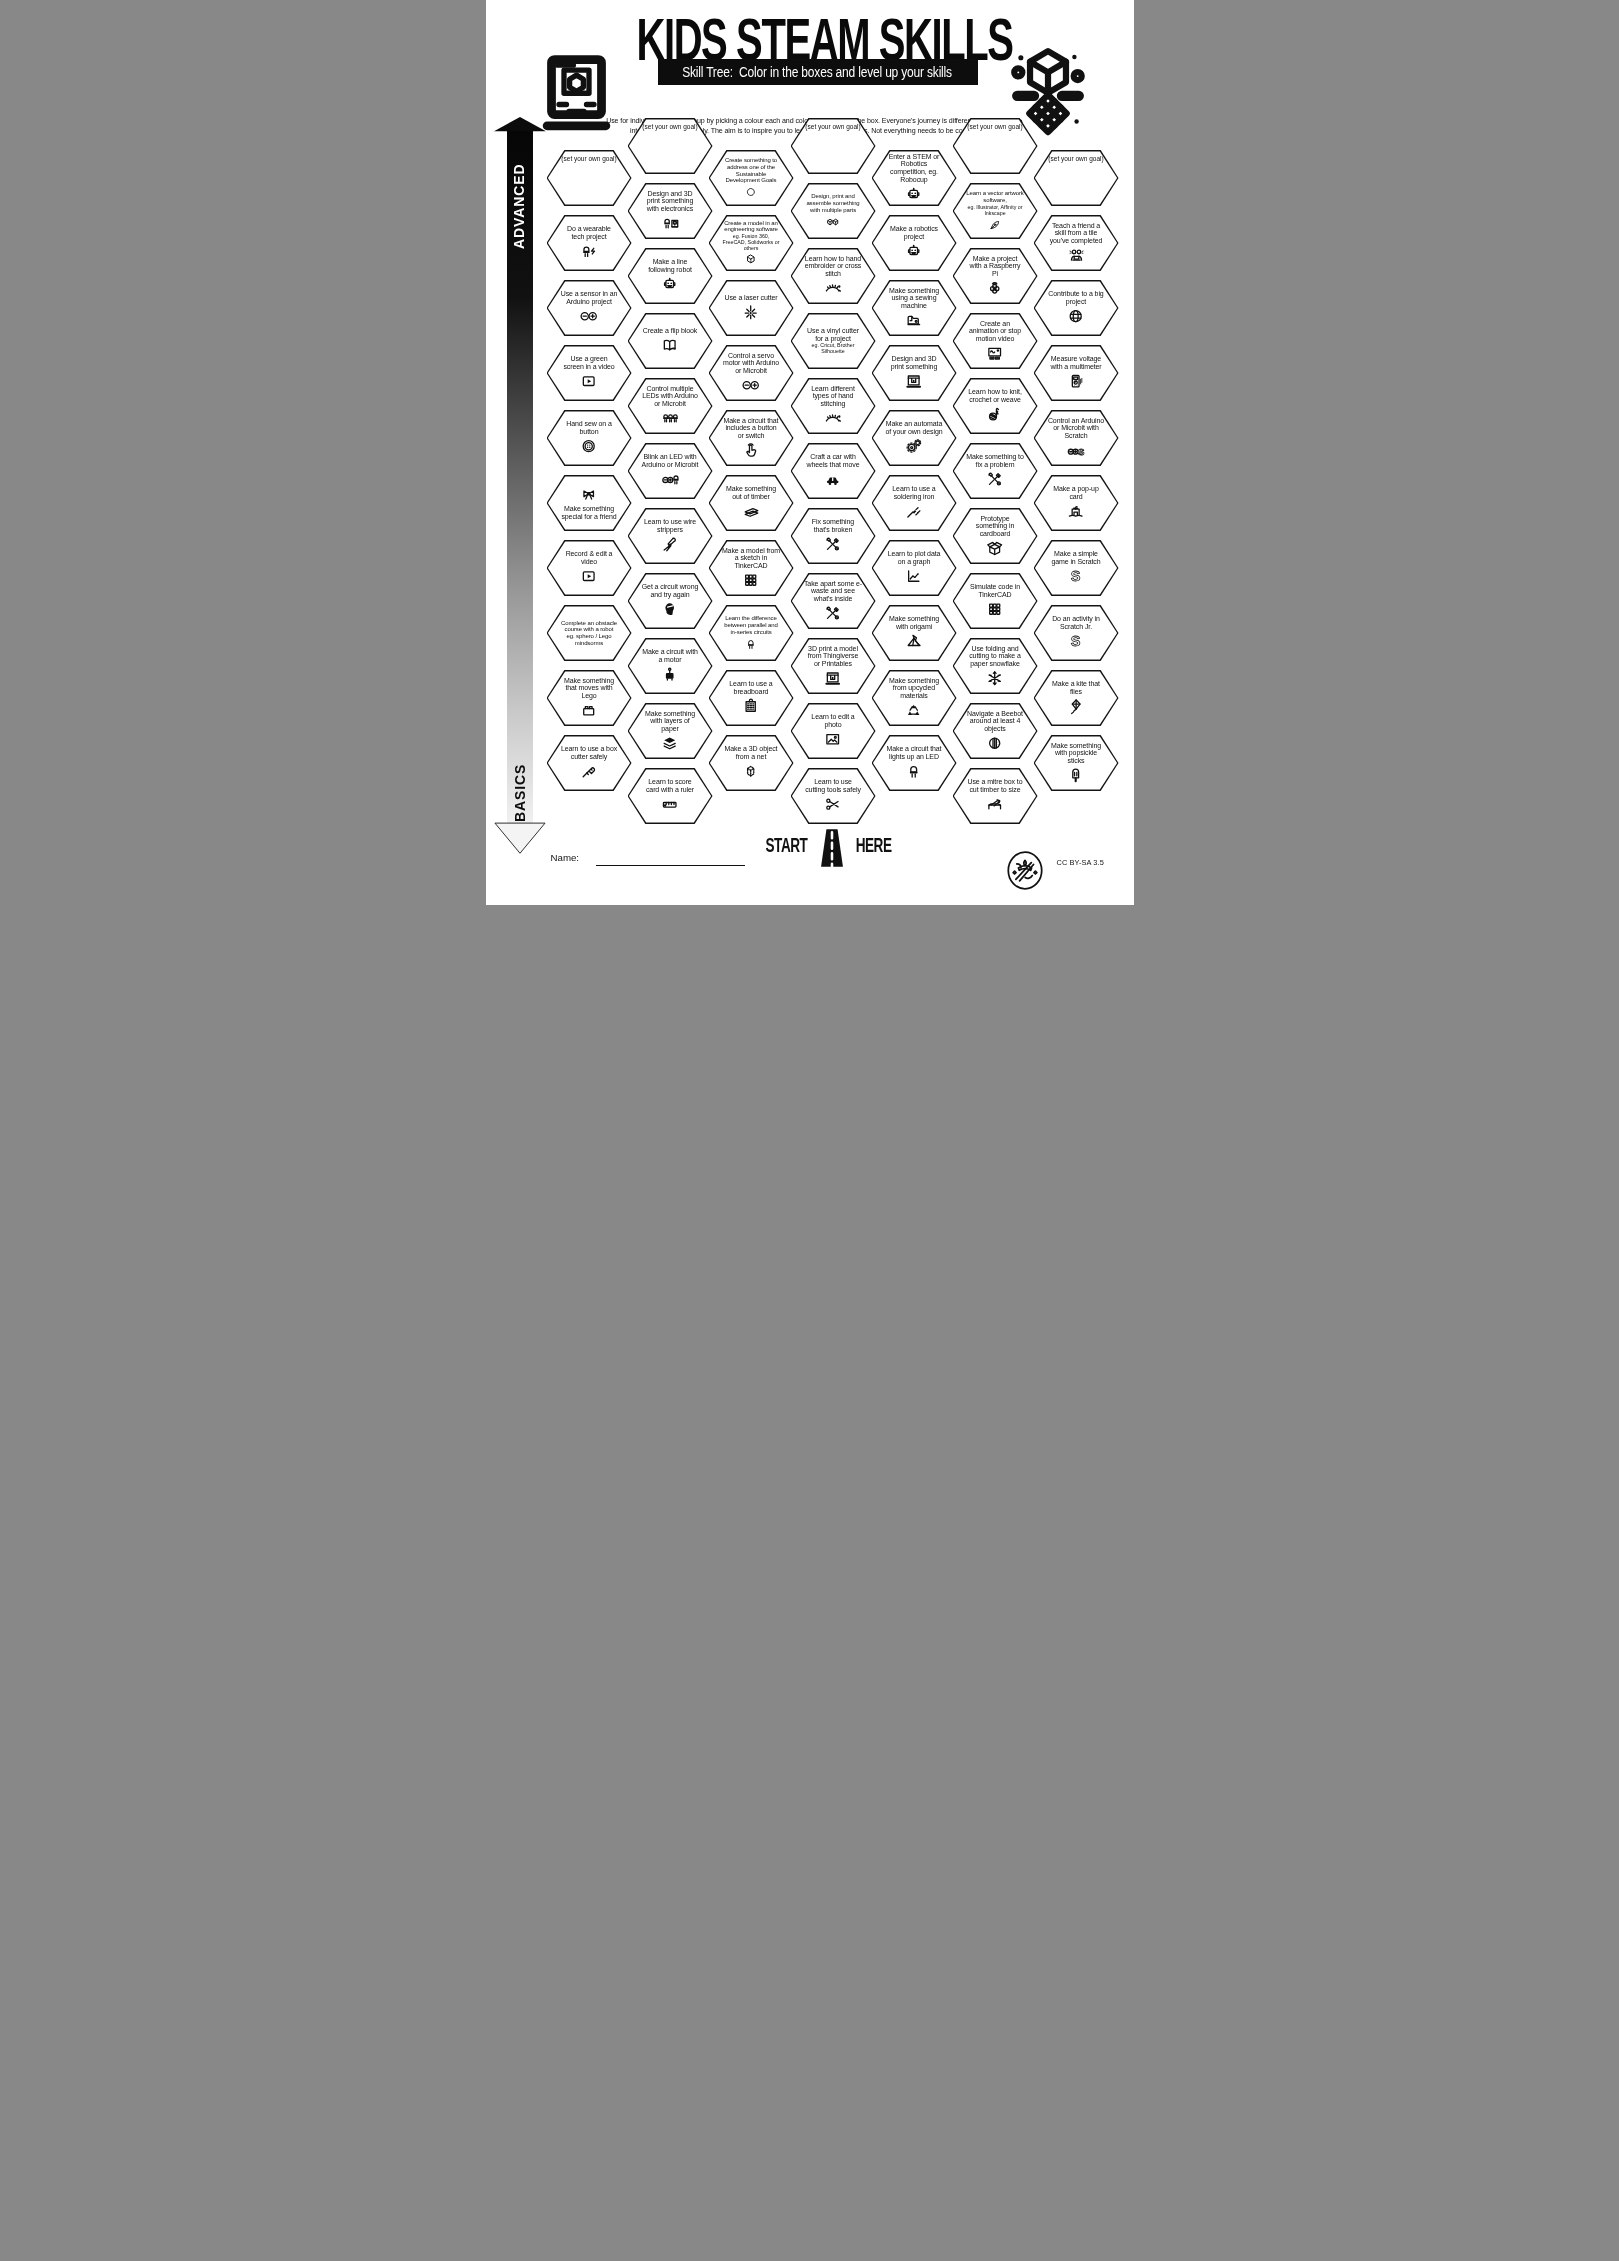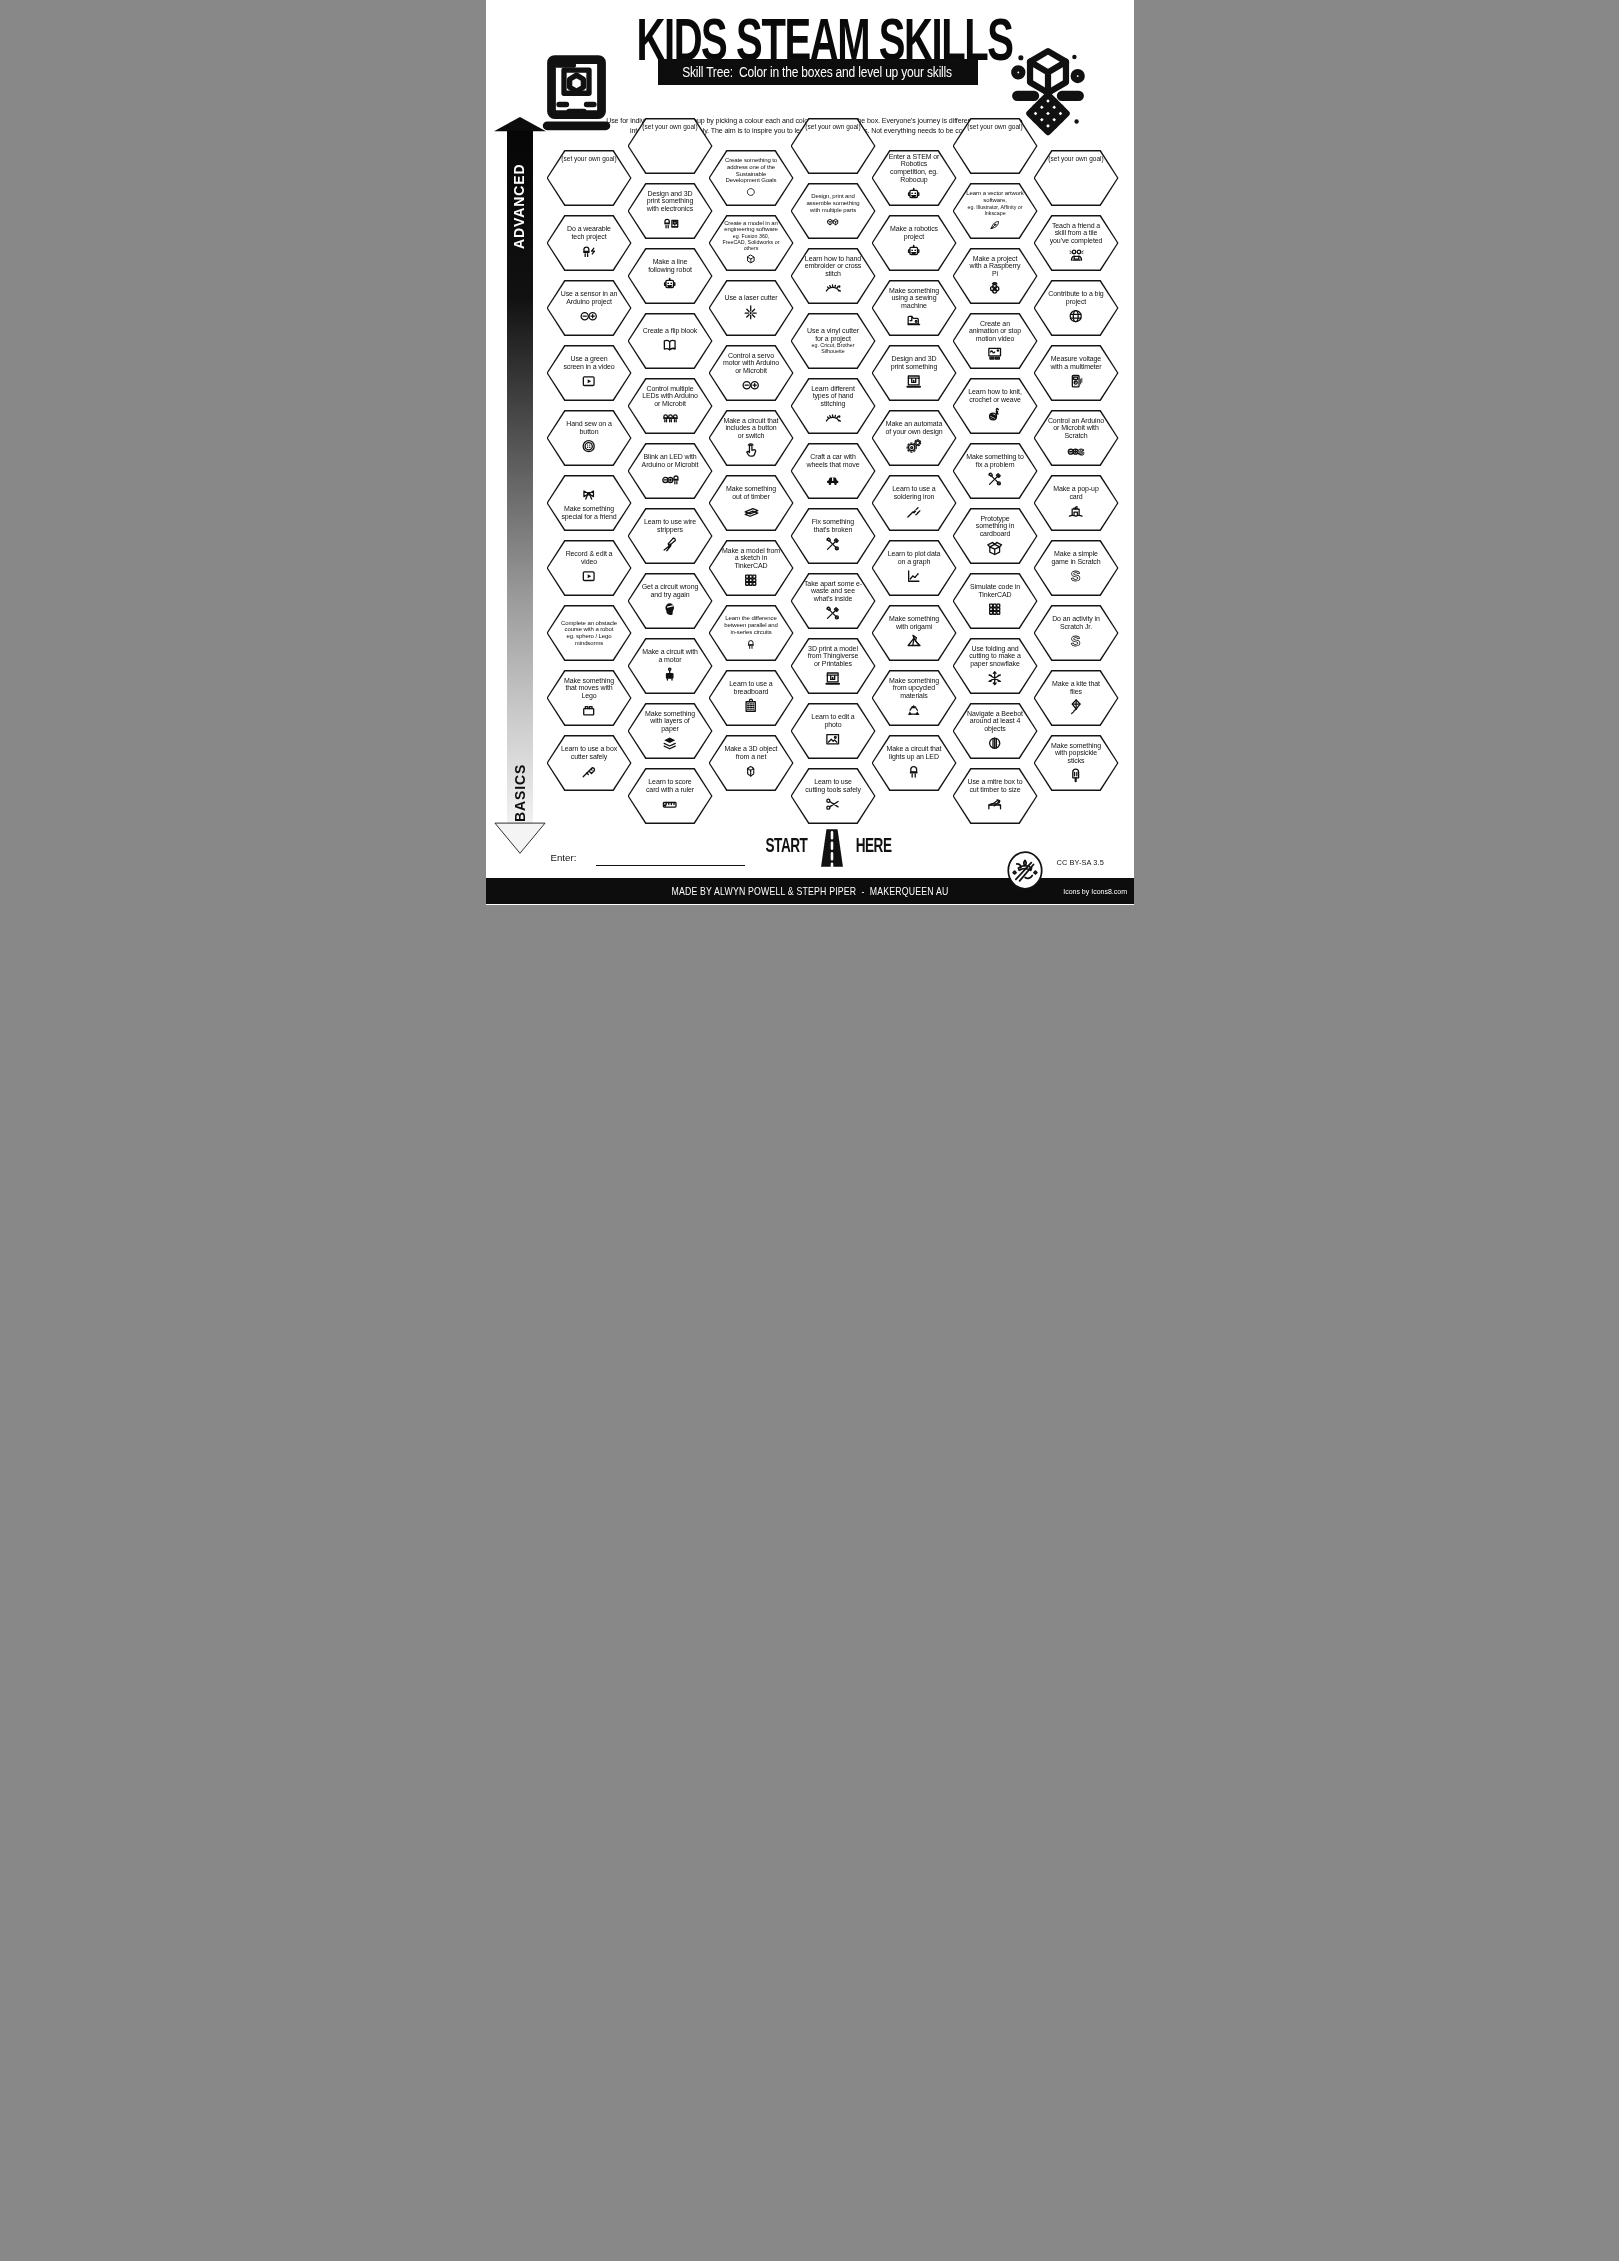--- a/index.html
+++ b/index.html
@@ -1100,32 +1100,28 @@
 
   <div class="start-word" id="start-label">START</div>
   <span id="road" class="icn">
       <svg viewBox="0 0 24 28">
         <path class="f" d="M8.3 1.5h7.4l3.6 25h-14.6z"></path>
         <path class="wd" d="M12 3.5v4M12 10.5v4M12 17.5v4M12 24.5v2.5" stroke-width="1.7" stroke-dasharray="4 2.6"></path>
       </svg>
     </span>
   <div class="start-word" id="here-label">HERE</div>
 
-  <div id="name-row">Enter:</div>
+  <div id="name-row">Name:</div>
   <div id="name-line"></div>
 
   <div id="license">CC BY-SA 3.5</div>
   <span id="badge" class="icn">
       <svg viewBox="0 0 24 26">
         <ellipse cx="12" cy="13" rx="10.6" ry="11.6" fill="#fff" class="thn" style="fill:#fff"></ellipse>
         <path class="thn" d="M6.2 18.6 16 8M8.6 19.6 17.4 9.2"></path>
         <path class="thn" d="M6.8 8.8c1.5 0 2.6 1.1 2.6 2.6M16.6 16.2c-1 1.7-3 2.2-4.5 1.2"></path>
         <path class="thn" d="M7.8 11.4c2.7-1.9 5.7-1.9 8.4 0l-.6 1.5c-2.3-1.3-4.9-1.3-7.2 0z"></path>
         <path class="thn" d="M12 6.6c.9 1.1.9 2.4 0 3.3-.9-.9-.9-2.2 0-3.3z"></path>
         <path class="thn" d="M5.4 13.4l-.9.9.9.9.9-.9zM18.6 13.4l-.9.9.9.9.9-.9z"></path>
       </svg>
     </span>
-  <div id="footer">
-    <span class="credit">MADE BY ALWYN POWELL &amp; STEPH PIPER  -  MAKERQUEEN AU</span>
-    <span class="icons-credit">Icons by Icons8.com</span>
-  </div>
 </div>
 
 
 </body></html>

